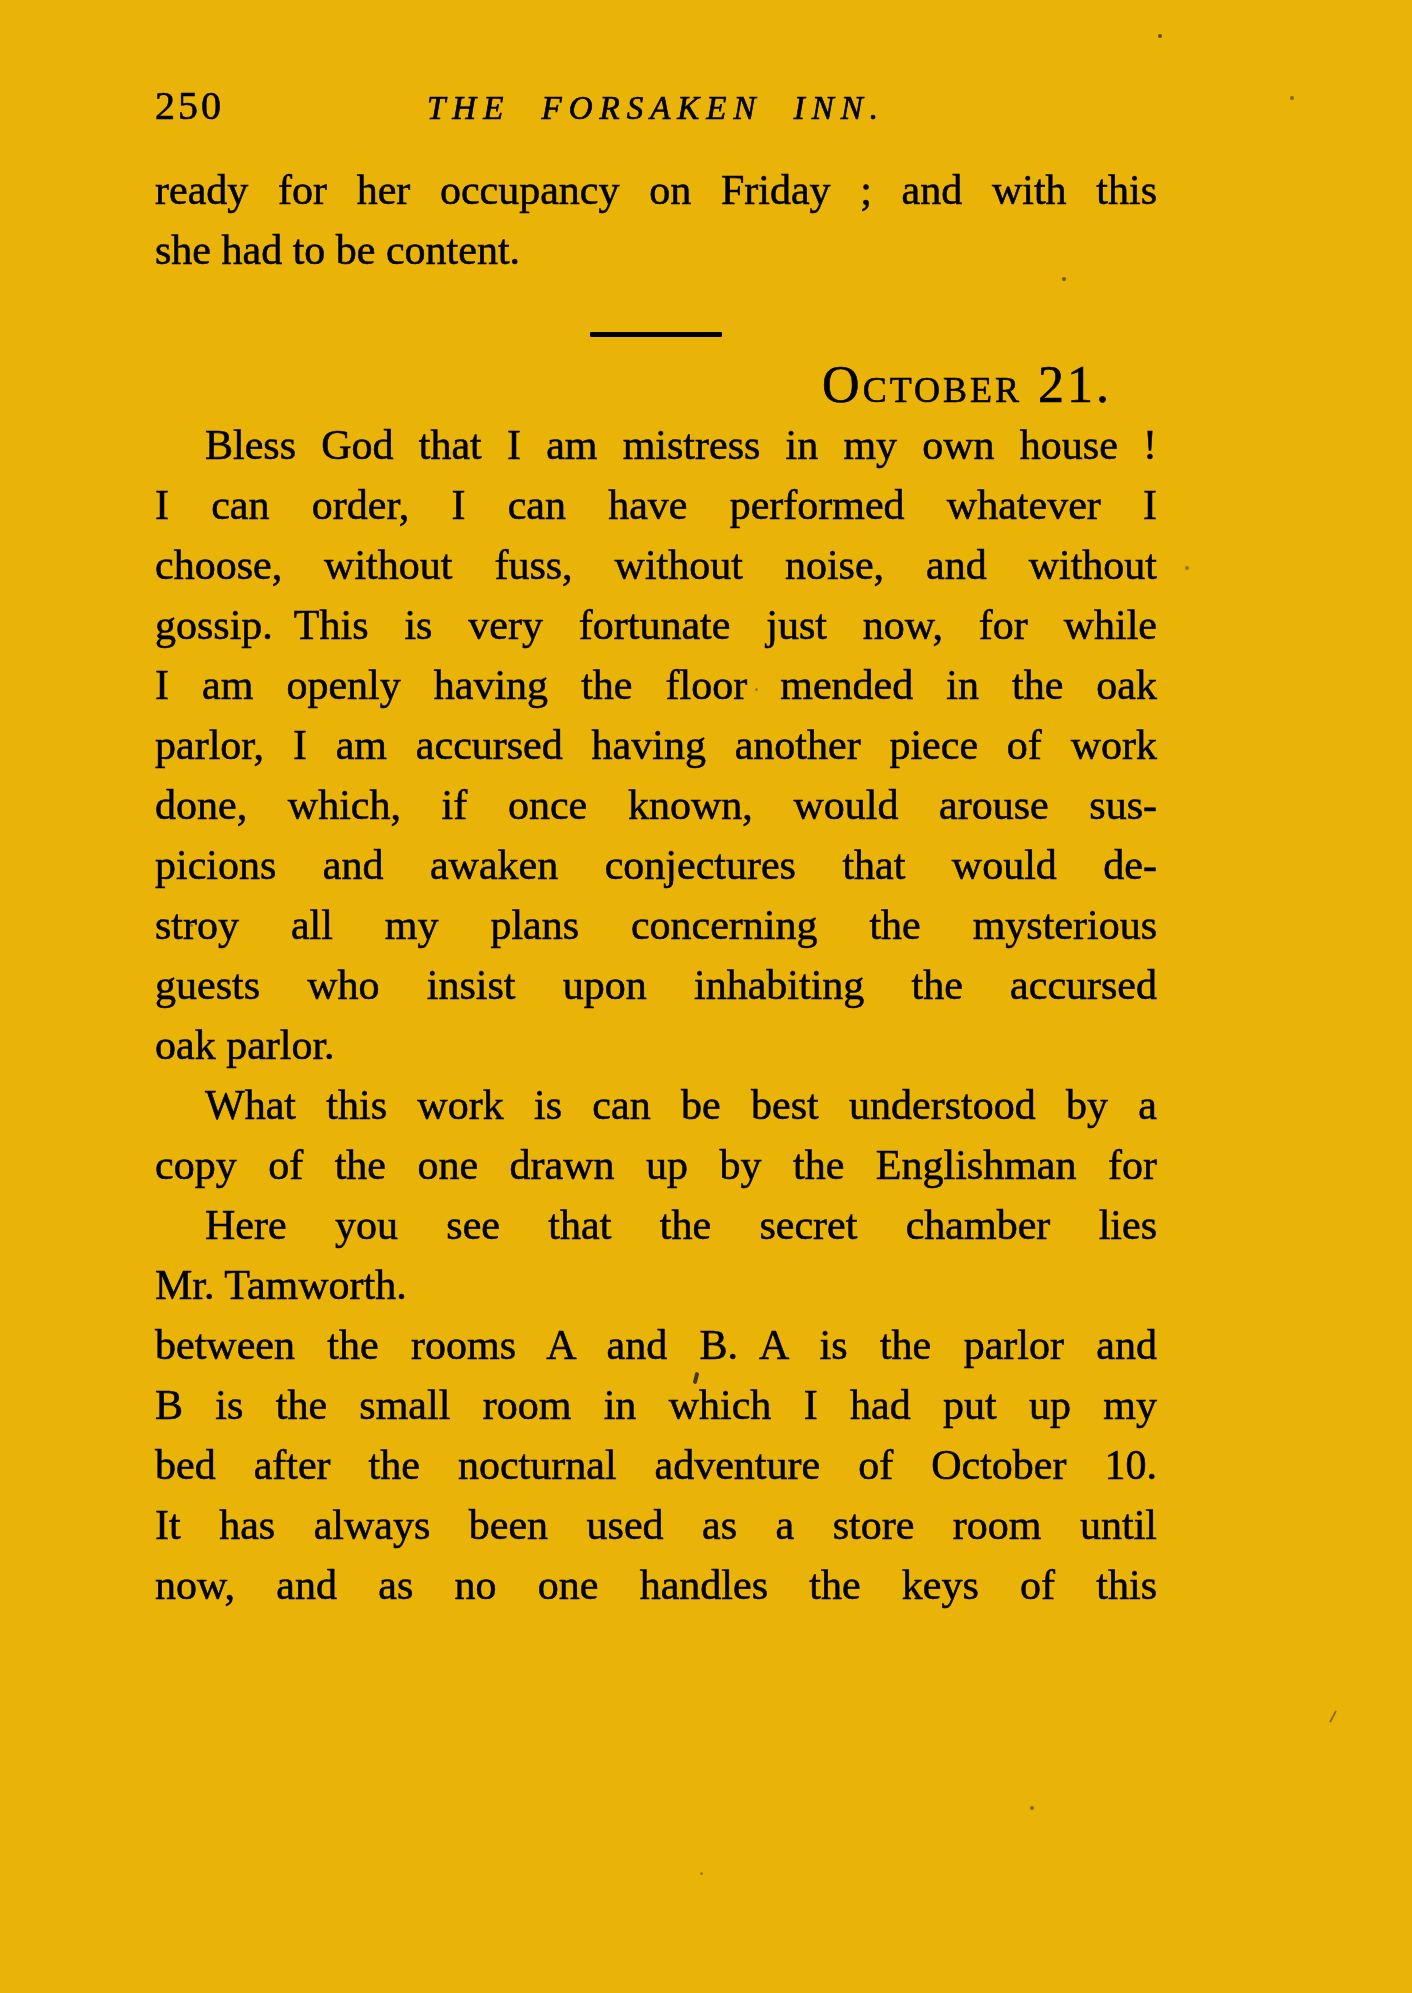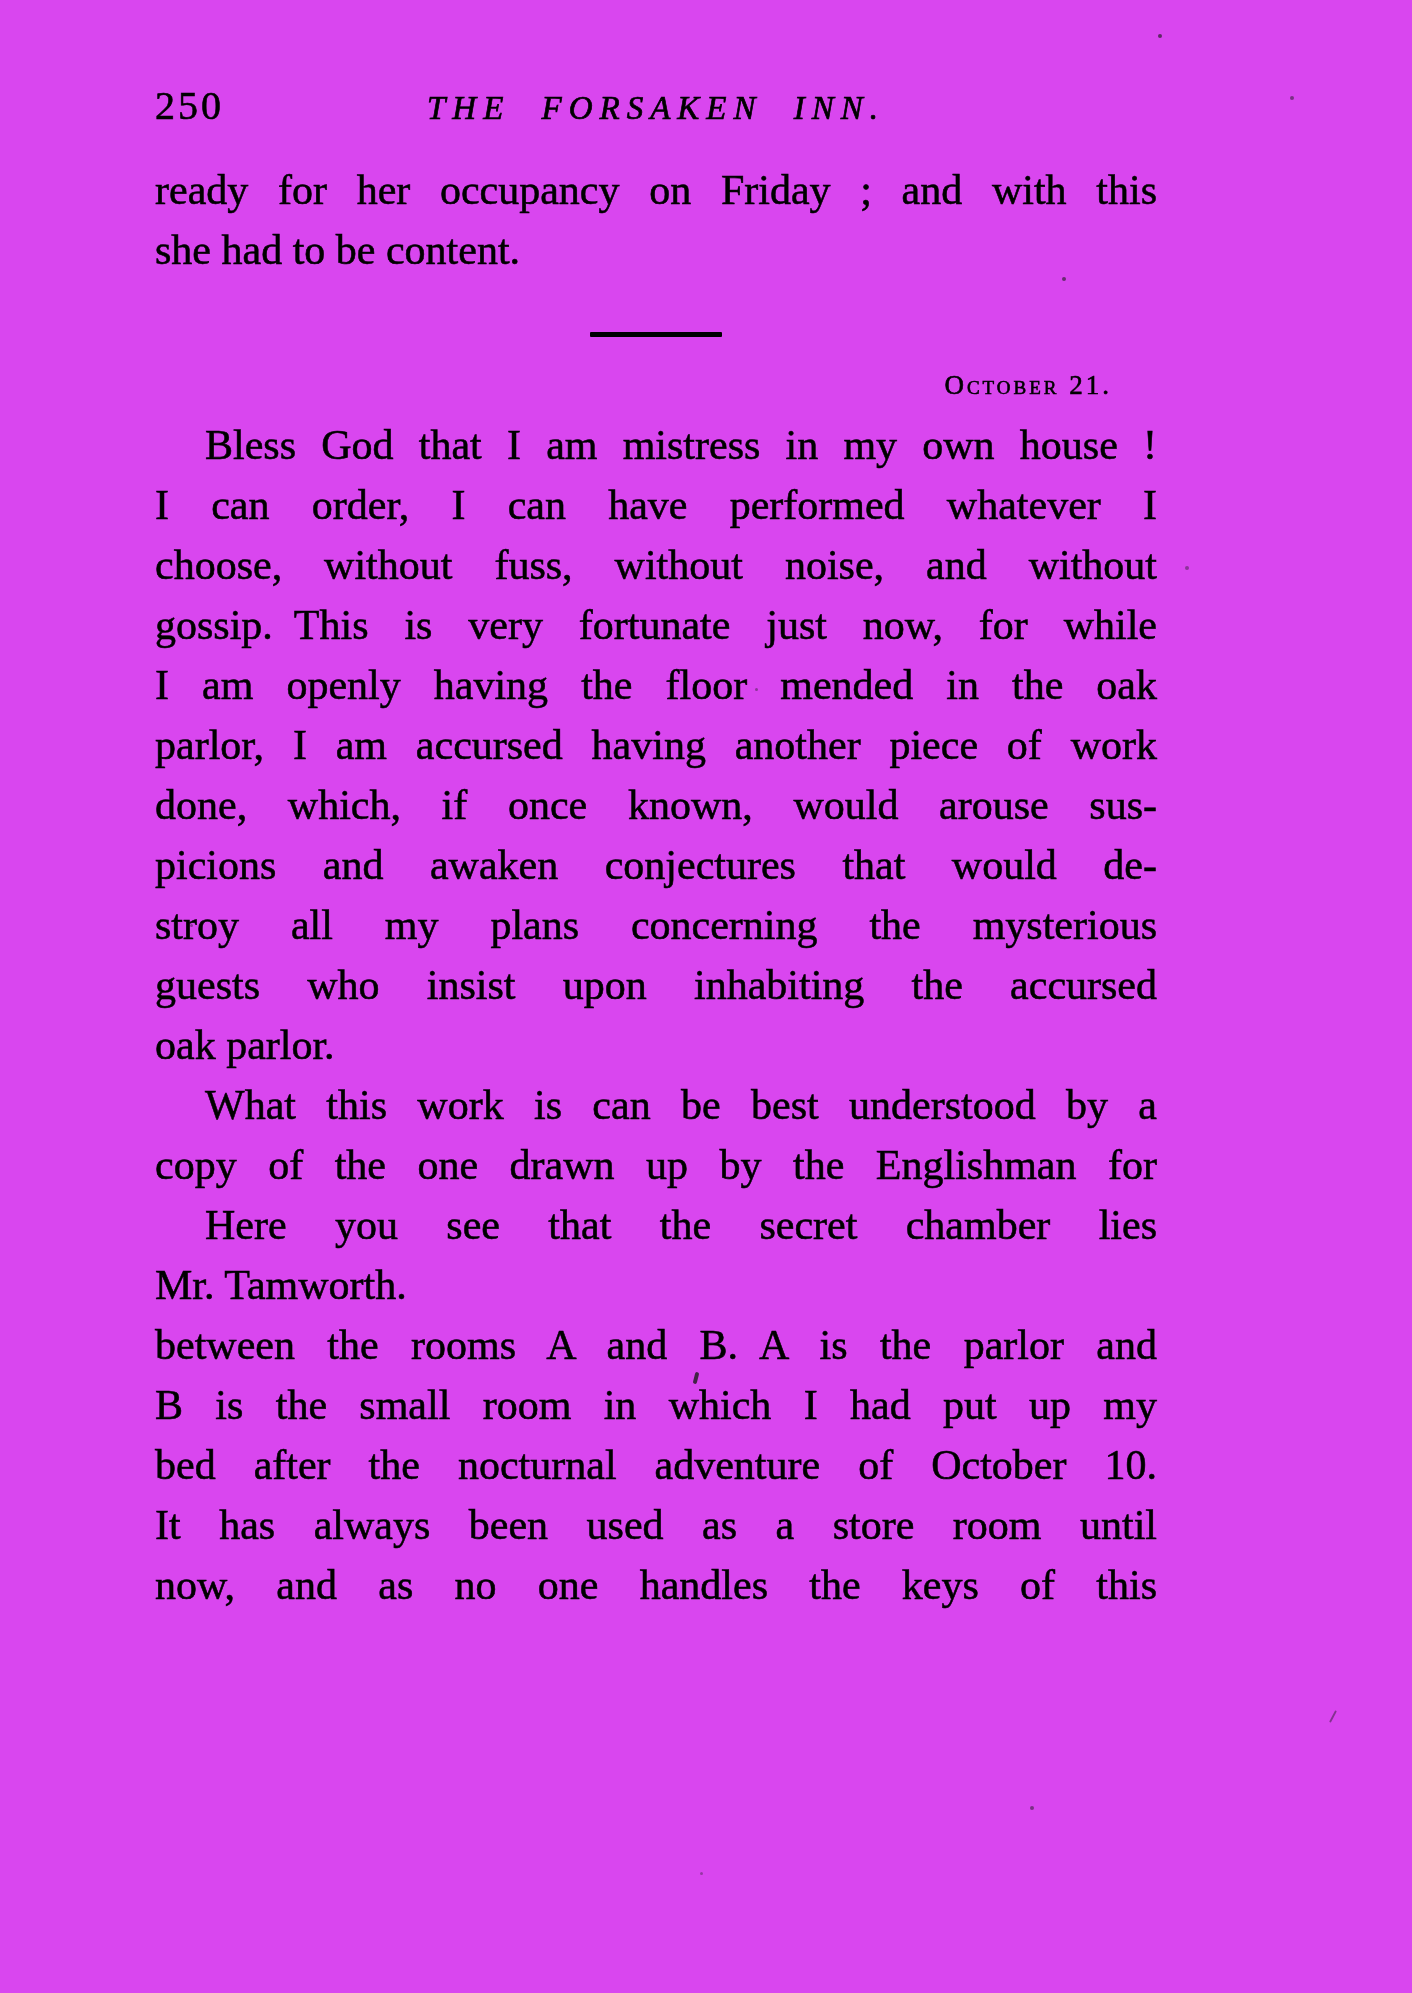--- a/index.html
+++ b/index.html
@@ -4,21 +4,21 @@
 <style>
   html, body {
     margin: 0;
     padding: 0;
     background: #ffffff;
   }
   .page {
     position: relative;
     width: 1412px;
     height: 1993px;
-    background: #d946ef;
+    background: #eab308;
     color: #000000;
     font-family: "Liberation Serif", "DejaVu Serif", serif;
     overflow: hidden;
   }
   
   .header {
     position: absolute;
     left: 155px;
     top: 84px;
     width: 1002px;
@@ -80,21 +80,21 @@
     width: 132px;
     height: 5px;
     background: #000;
     border-radius: 1px;
   }
   .date-line {
     height: 60px;
     text-align: right;
     padding-right: 45px;
     box-sizing: border-box;
-    font-size: 27px;
+    font-size: 52px;
     font-variant: small-caps;
     letter-spacing: 3px;
     -webkit-text-stroke: 0.6px #000;
   }
   
   .speck {
     position: absolute;
     background: #1a1a1a;
     border-radius: 50%;
   }

